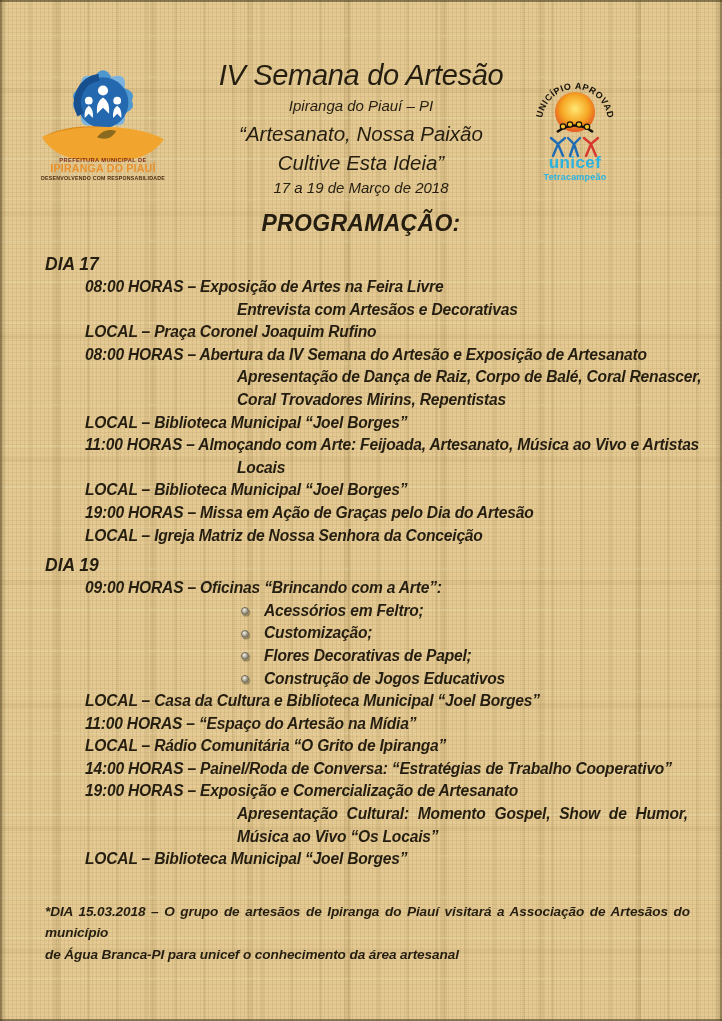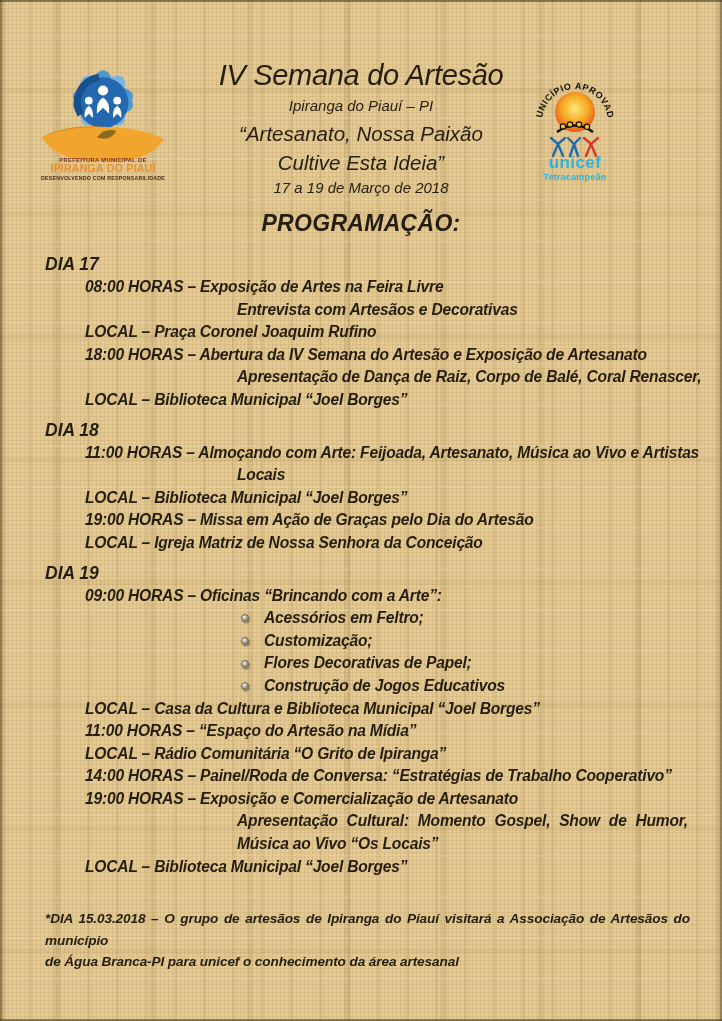--- a/index.html
+++ b/index.html
@@ -129,25 +129,25 @@
   </svg>
 
   <div class="prog-heading">PROGRAMAÇÃO:</div>
 
   <div class="program">
 
     <div class="day">DIA 17</div>
     <div class="ln t">08:00 HORAS – Exposição de Artes na Feira Livre</div>
     <div class="ln c">Entrevista com Artesãos e Decorativas</div>
     <div class="ln l">LOCAL – Praça Coronel Joaquim Rufino</div>
-    <div class="ln t">18:00 HORAS – Abertura da IV Semana do Artesão e Exposição de Artesanato</div>
+    <div class="ln t">08:00 HORAS – Abertura da IV Semana do Artesão e Exposição de Artesanato</div>
     <div class="ln c">Apresentação de Dança de Raiz, Corpo de Balé, Coral Renascer,</div>
+    <div class="ln c">Coral Trovadores Mirins, Repentistas</div>
     <div class="ln l">LOCAL – Biblioteca Municipal “Joel Borges”</div>
 
-    <div class="day">DIA 18</div>
     <div class="ln t">11:00 HORAS – Almoçando com Arte: Feijoada, Artesanato, Música ao Vivo e Artistas</div>
     <div class="ln c">Locais</div>
     <div class="ln l">LOCAL – Biblioteca Municipal “Joel Borges”</div>
     <div class="ln t">19:00 HORAS – Missa em Ação de Graças pelo Dia do Artesão</div>
     <div class="ln l">LOCAL – Igreja Matriz de Nossa Senhora da Conceição</div>
 
     <div class="day">DIA 19</div>
     <div class="ln t">09:00 HORAS – Oficinas “Brincando com a Arte”:</div>
     <div class="ln b">
       <span class="dot"></span>

